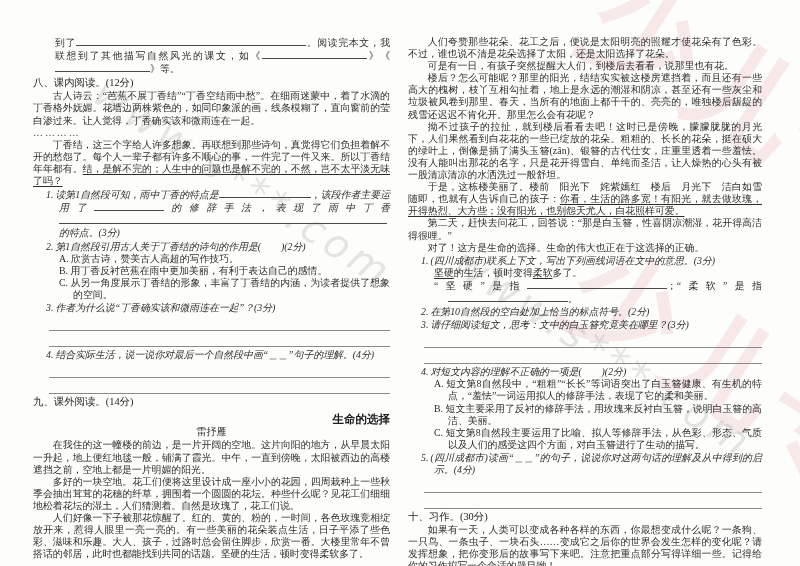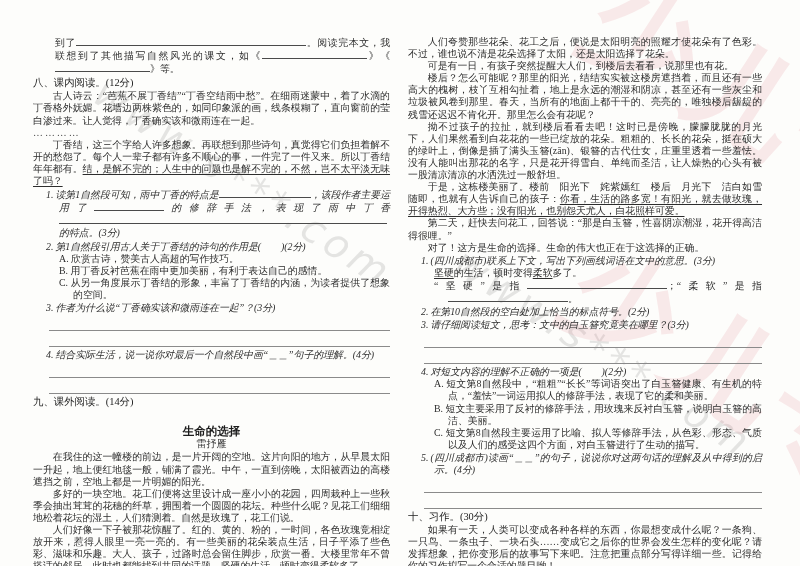--- a/index.html
+++ b/index.html
@@ -15,21 +15,21 @@
   .dots{letter-spacing:2px;color:#444;}
   .blank{display:inline-block;border-bottom:1px solid #4a4a4a;height:9px;vertical-align:baseline;}
   .w230{width:230px;} .w105{width:105px;} .w95{width:95px;} .w92{width:92px;}
   .w70{width:70px;} .w178{width:178px;} .w150{width:150px;} .w140{width:140px;} .w120{width:120px;}
   .q{padding-left:26px;text-indent:-13px;margin-top:1px;font-style:italic;}
   .qn{margin-right:2px;}
   .opt{padding-left:40px;text-indent:-14px;}
   .und{text-decoration:underline;text-underline-offset:2px;}
   .ans{margin:1px 0 2px 16px;}
   .ansline{height:15px;border-bottom:1px solid #8a8a8a;}
-  .etitle{text-align:center;font-weight:bold;font-size:11.5px;margin:17px 0 1px;color:#1c1c1c;}
+  .etitle{text-align:right;font-weight:bold;font-size:11.5px;margin:5px 0 1px;color:#1c1c1c;}
   .eauthor{text-align:center;font-size:10px;margin-bottom:1px;}
   .gap2{margin-top:2px;}
   .wm{position:absolute;font-family:"DejaVu Sans",sans-serif;font-style:italic;color:#8f8f8f;
       opacity:.22;transform:rotate(33deg);font-size:40px;letter-spacing:5px;pointer-events:none;white-space:nowrap;}
   .wm1{left:70px;top:160px;} .wm2{left:430px;top:330px;}
   .stamp{position:absolute;color:rgba(225,130,145,.16);font-weight:bold;font-size:110px;
          transform:rotate(33deg);pointer-events:none;letter-spacing:8px;white-space:nowrap;
          font-family:"Liberation Sans",sans-serif;}
   .stamp1{left:560px;top:60px;} .stamp2{left:540px;top:330px;}
 </style>

